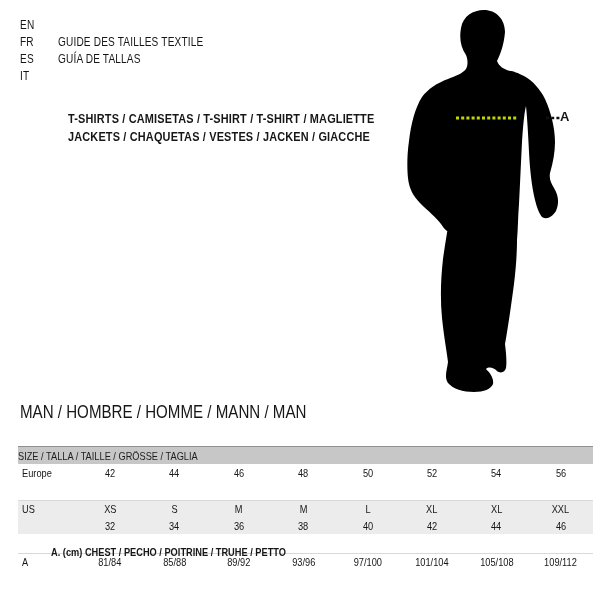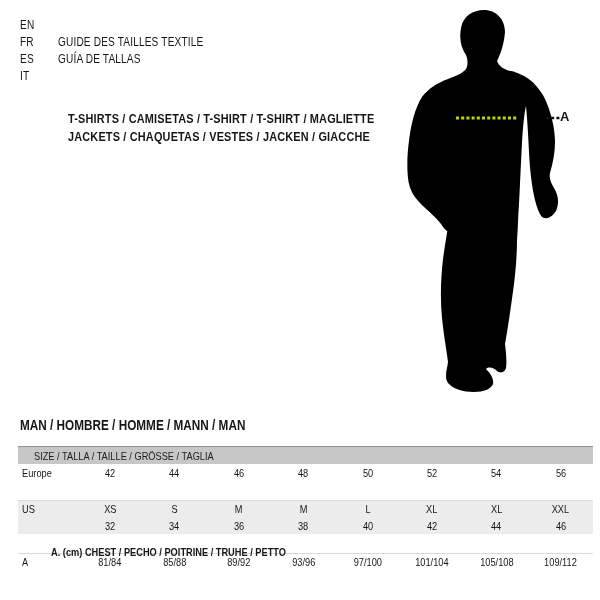--- a/index.html
+++ b/index.html
@@ -16,27 +16,27 @@
   .lang-code{width:38px;flex:0 0 38px;}
 
   
   .categories{position:absolute;left:20px;top:110px;font-weight:700;font-size:13px;line-height:18px;letter-spacing:.2px;margin-left:48px;}
 
   
   .figure{position:absolute;left:400px;top:0;width:200px;height:410px;}
   .measure-label{position:absolute;left:560px;top:109px;font-size:13px;font-weight:600;}
 
   
-  .section-title{position:absolute;left:20px;top:417px;font-weight:700;font-size:14px;}
+  .section-title{position:absolute;left:20px;top:402px;font-weight:400;font-size:18px;}
 
   
   .size-table{position:absolute;left:18px;top:446px;width:575px;font-size:11px;
               border-top:1px solid #8f8f8f;box-sizing:border-box;}
   .t-header{height:17px;background:#c7c7c7;display:flex;align-items:center;
-            padding-left:16px;box-sizing:border-box;color:#1d1d1d;}
+            padding-left:0;box-sizing:border-box;color:#1d1d1d;}
   .t-row{display:flex;height:17px;align-items:center;box-sizing:border-box;justify-content:flex-end;}
   .t-row.shaded{background:#ececec;}
   .t-row.bt{border-top:1px solid #d9d9d9;margin-top:19px;}
   .t-label{width:60px;flex:0 0 60px;padding-left:4px;box-sizing:border-box;}
   .t-cell{flex:1;text-align:center;}
 
   
   .footnote{position:absolute;left:20px;top:546px;font-weight:700;font-size:11px;margin-left:31px;}
 </style>
 </head>

